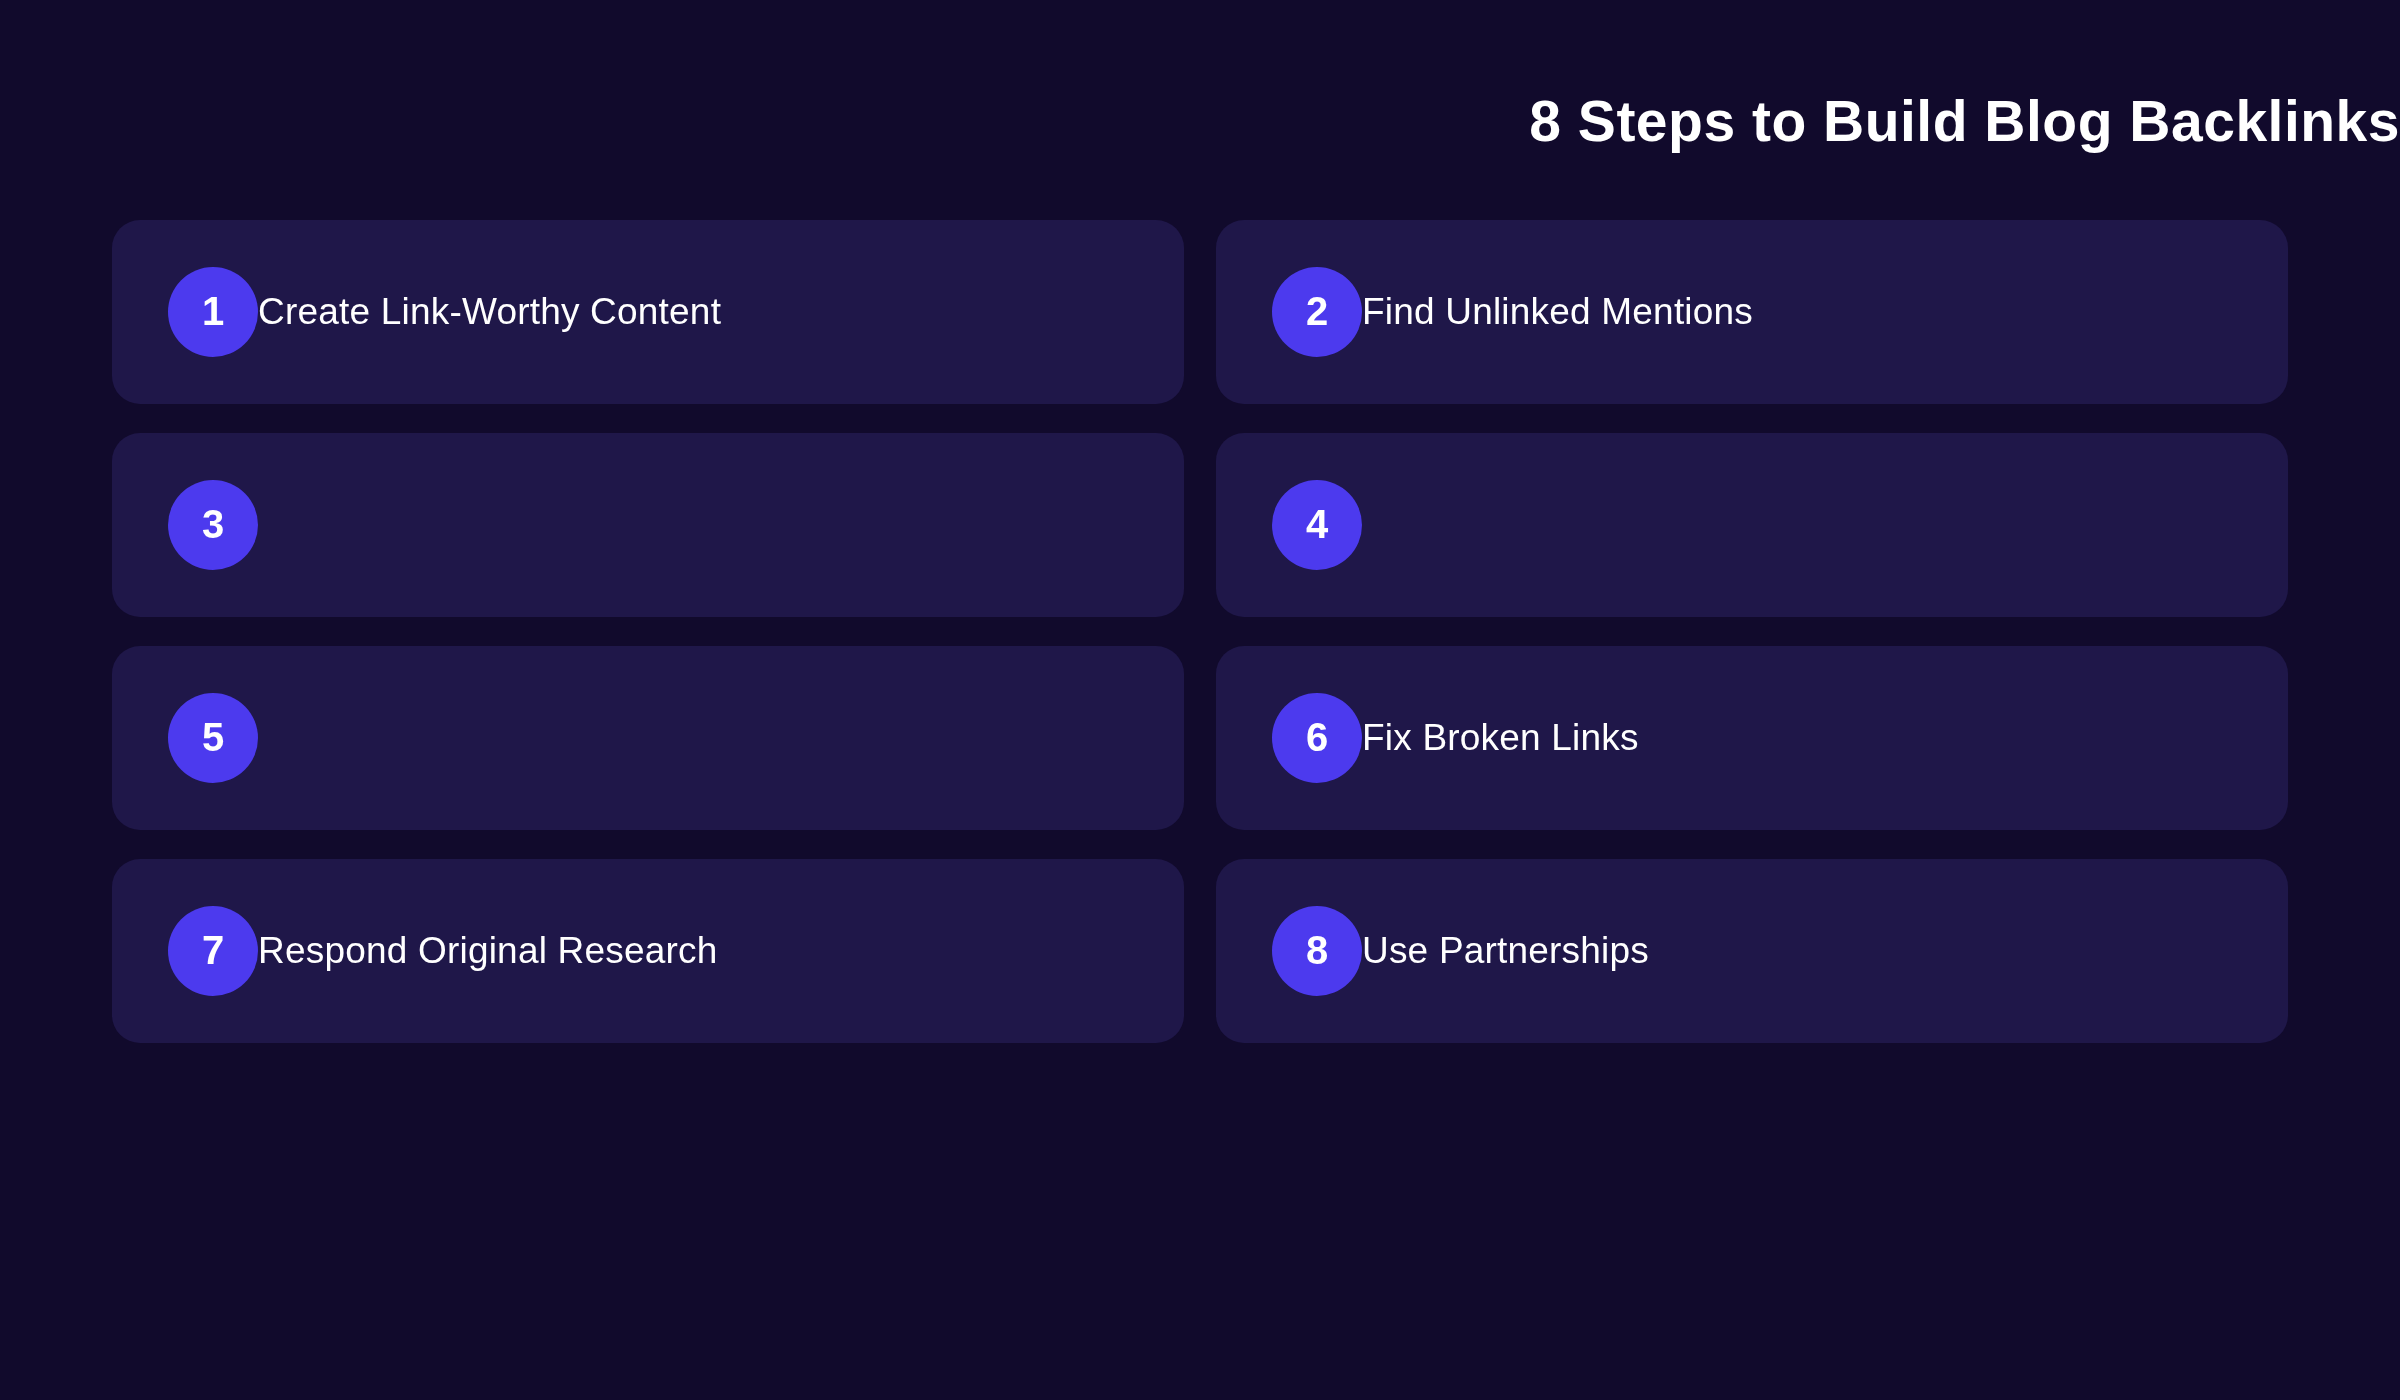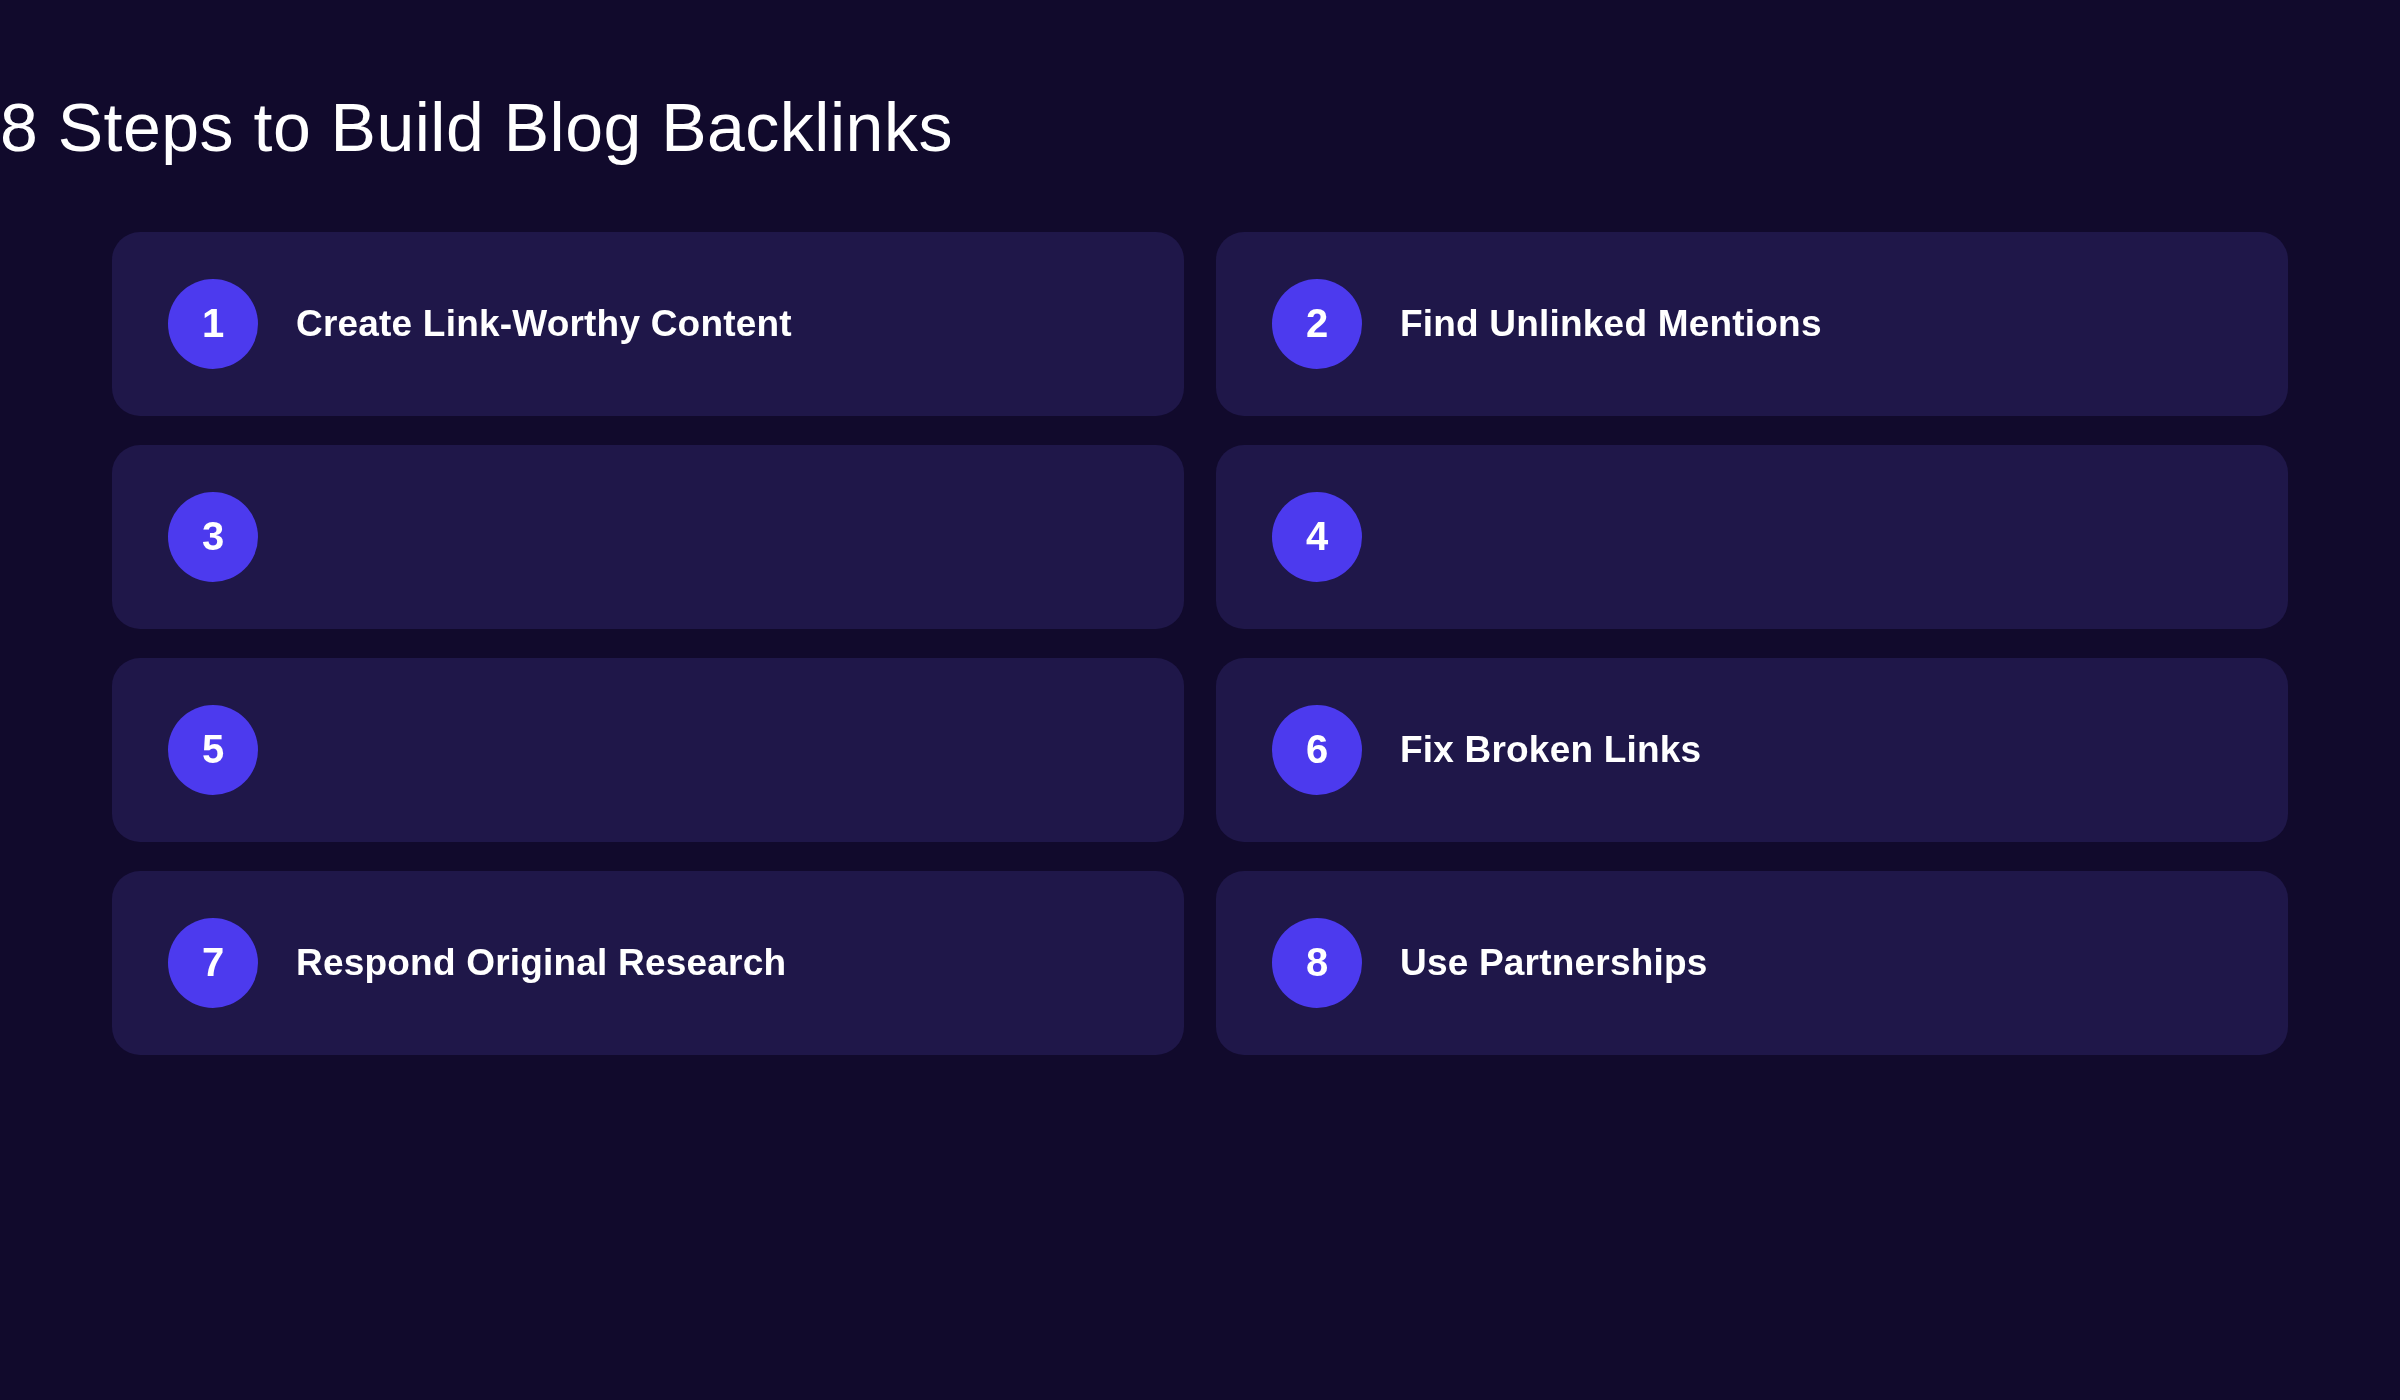--- a/index.html
+++ b/index.html
@@ -15,24 +15,24 @@
     background: var(--background);
     font-family: "Liberation Sans", sans-serif;
     overflow: hidden;
   }
   .page {
     width: 2400px;
     height: 1400px;
     padding-top: 90px;
   }
   .page-title {
-    text-align: left;
+    text-align: right;
     color: var(--text);
-    font-size: 68px;
-    font-weight: 400;
+    font-size: 57px;
+    font-weight: 700;
     letter-spacing: 0.5px;
     line-height: 1.1;
   }
   .steps-grid {
     width: 2176px;
     margin: 67px auto 0;
     display: grid;
     grid-template-columns: 1fr 1fr;
     column-gap: 32px;
     row-gap: 29px;
@@ -52,24 +52,23 @@
     background: var(--badge);
     color: var(--text);
     display: flex;
     align-items: center;
     justify-content: center;
     font-size: 40px;
     font-weight: 700;
     flex-shrink: 0;
   }
   .step-label {
-    margin-left: 38px;
     color: var(--text);
     font-size: 37px;
-    font-weight: 700;
+    font-weight: 400;
     letter-spacing: 0.2px;
     text-align: center;
   }
 </style>
 </head>
 <body>
 
 <div class="page">
 
   <h1 class="page-title">8 Steps to Build Blog Backlinks</h1>

